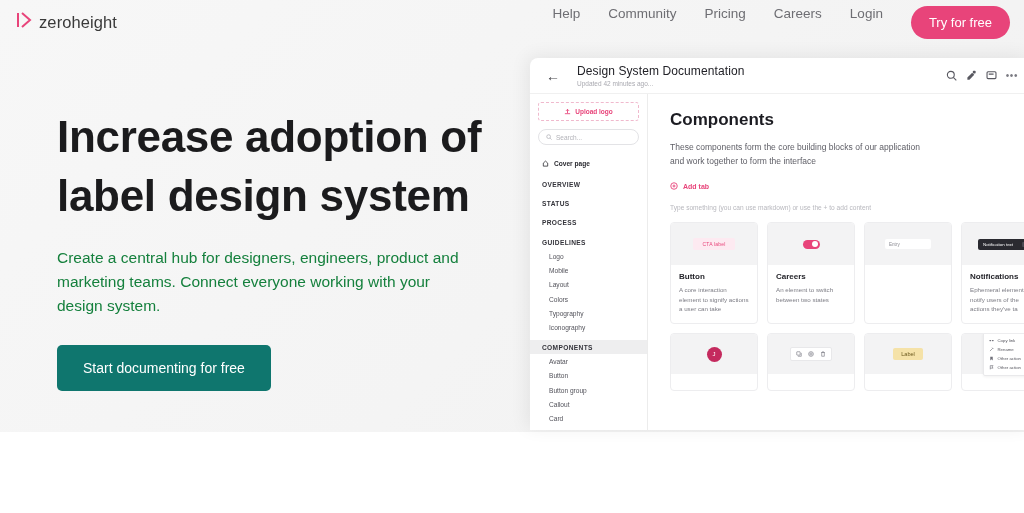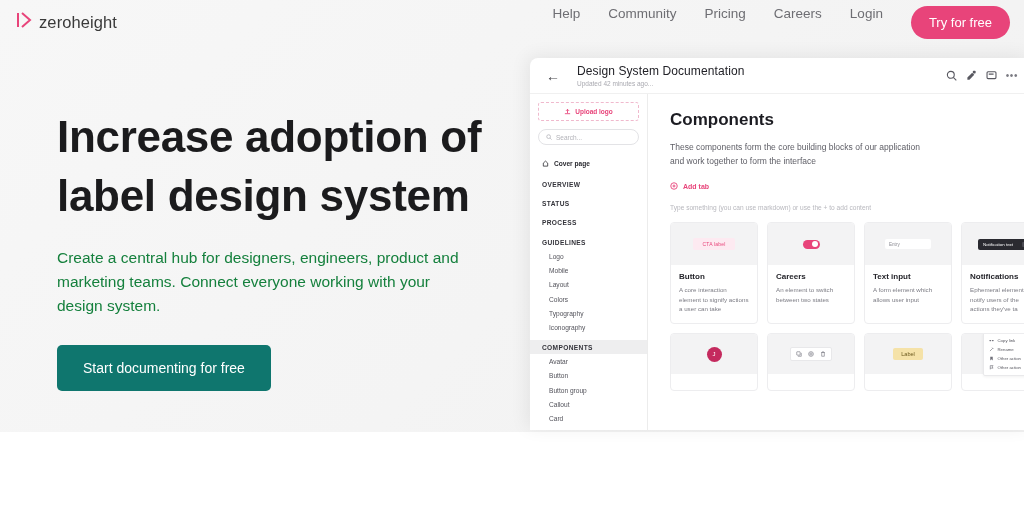--- a/index.html
+++ b/index.html
@@ -296,24 +296,20 @@
             </div>
             <div class="card-body">
               <div class="card-title">Careers</div>
               <div class="card-desc">An element to switch between two states</div>
             </div>
           </div>
           <div class="card">
             <div class="card-prev">
               <span class="w-input">Entry</span>
             </div>
-            <div class="card-body">
-              <div class="card-title">Text input</div>
-              <div class="card-desc">A form element which allows user input</div>
-            </div>
           </div>
           <div class="card">
             <div class="card-prev">
               <span class="w-notif">
                 <span>Notification text</span>
                 <span class="w-notif-x"></span>
               </span>
             </div>
             <div class="card-body">
               <div class="card-title">Notifications</div>

